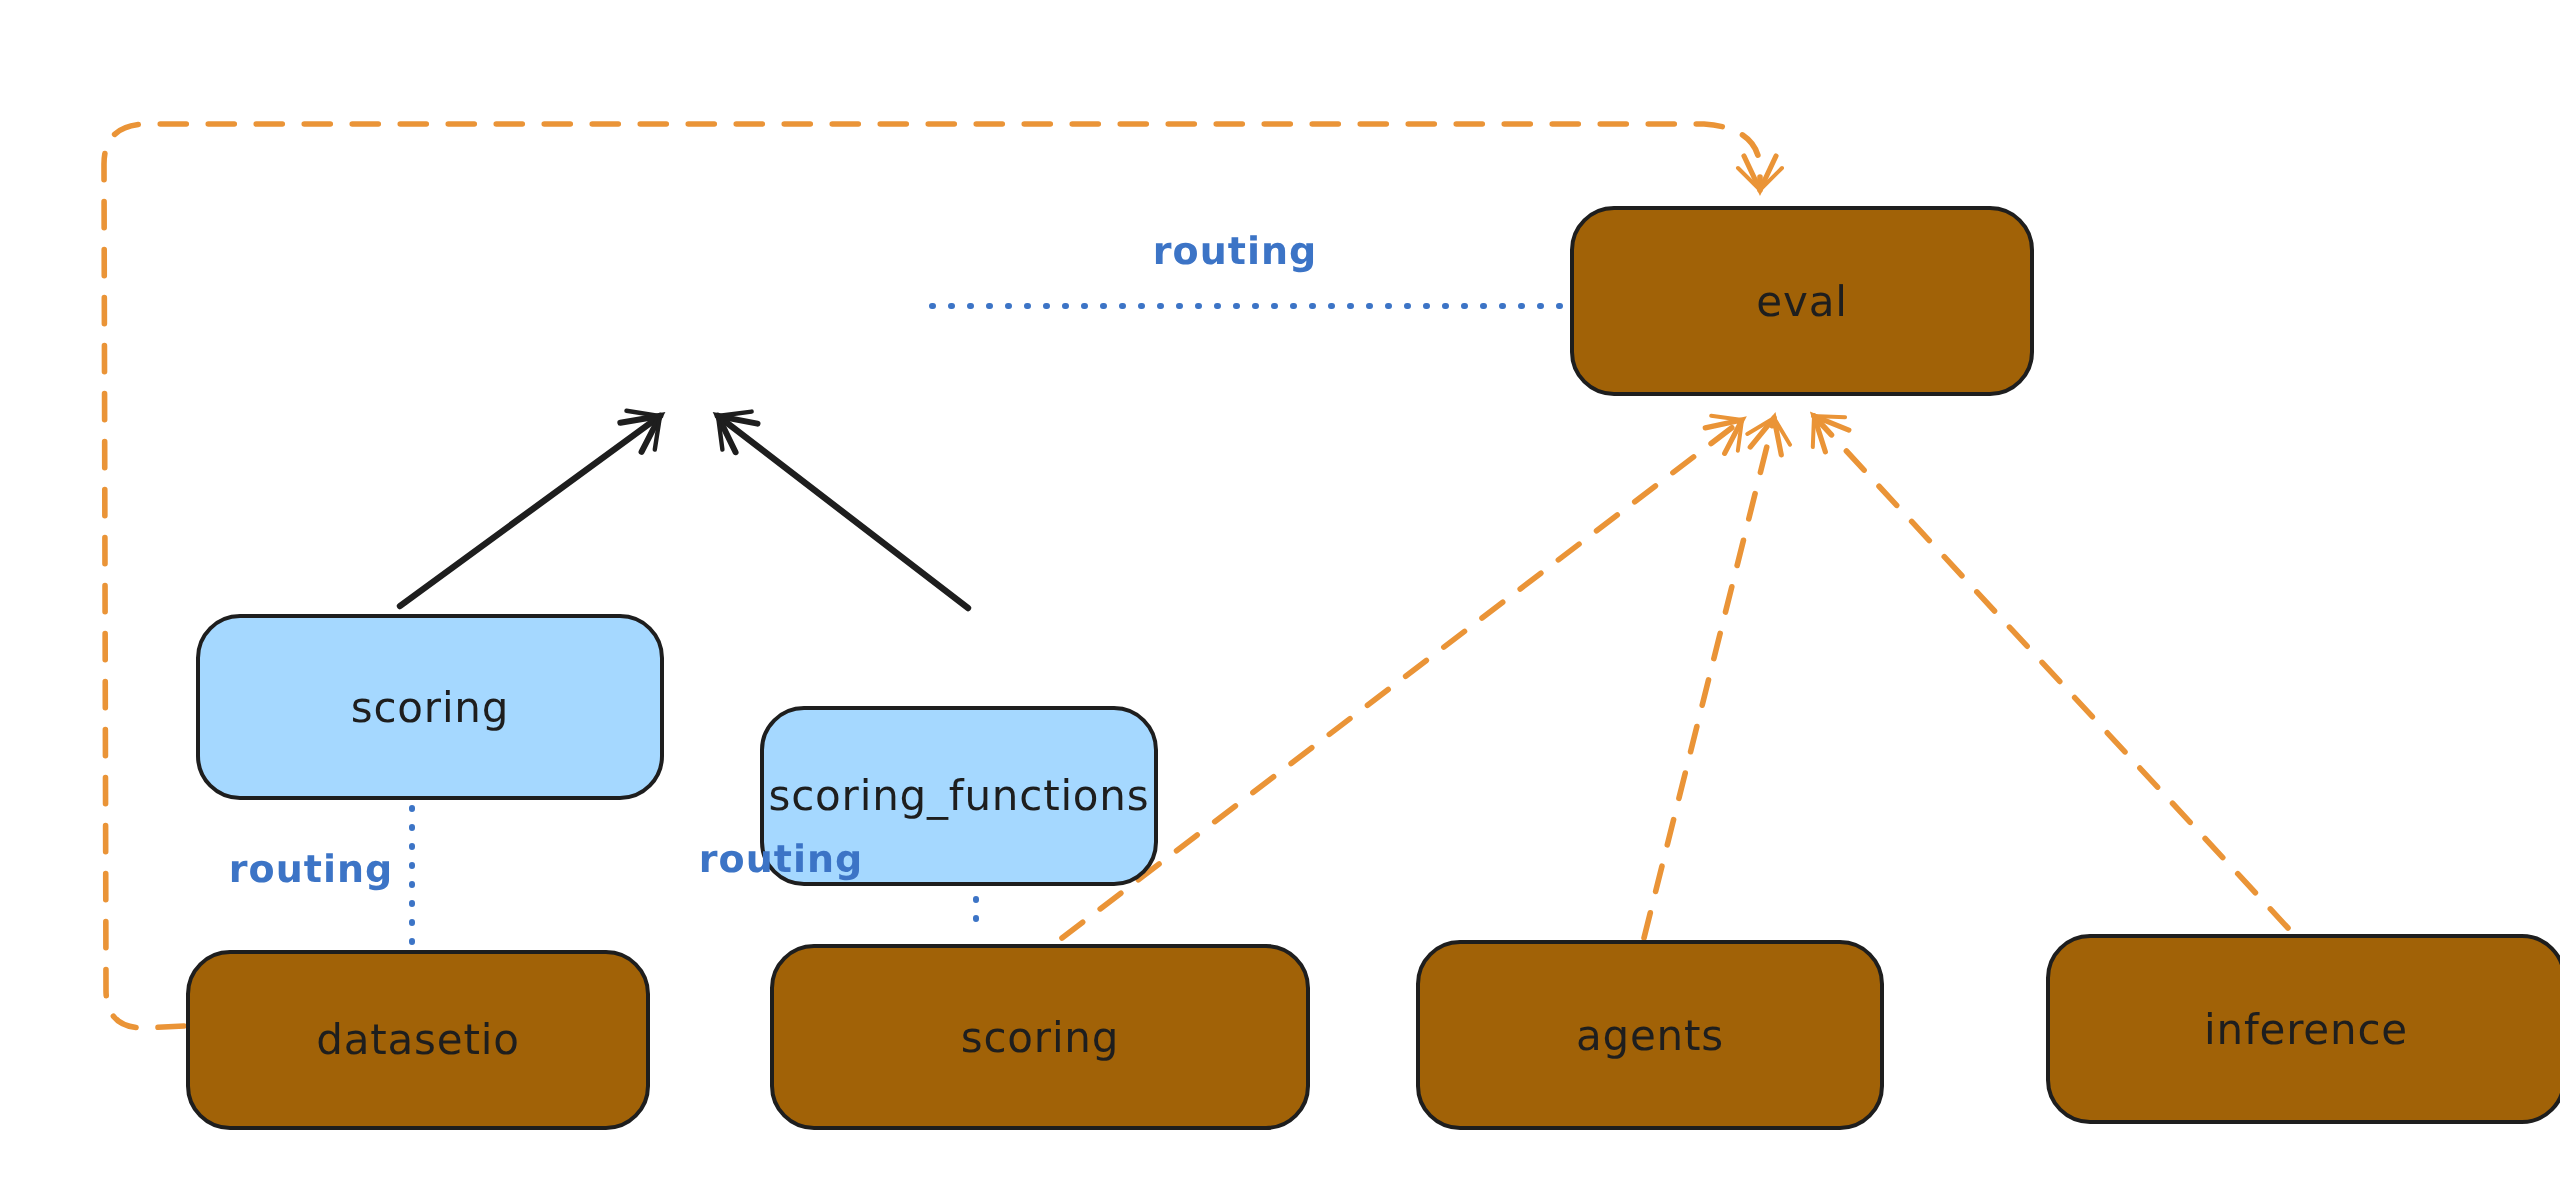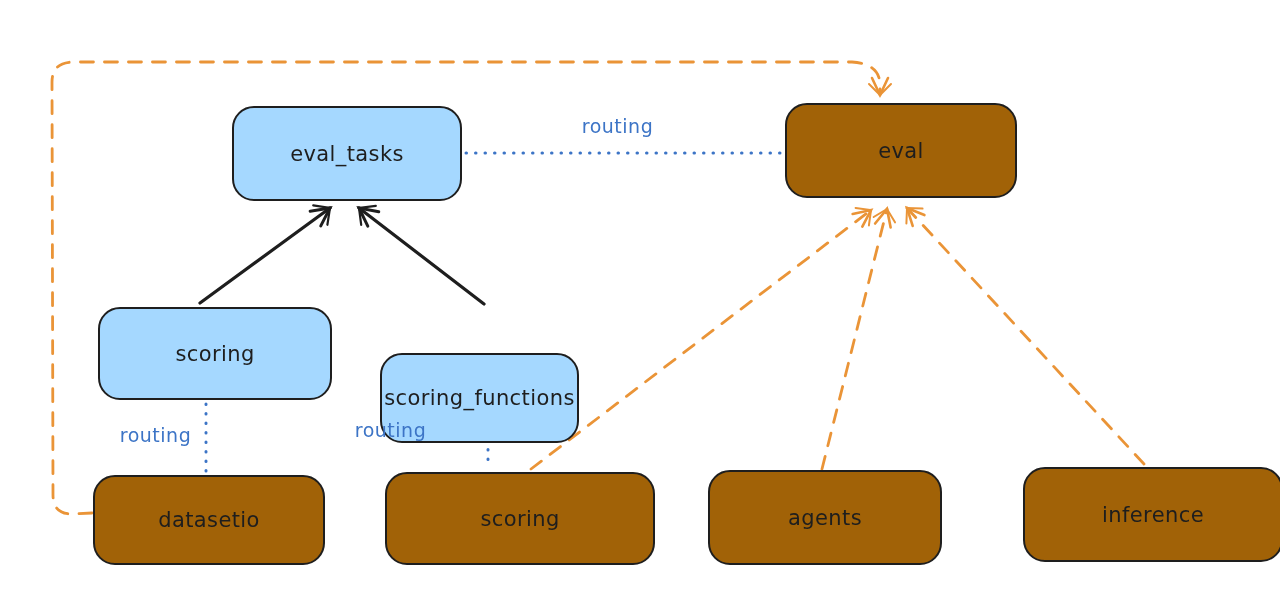--- a/index.html
+++ b/index.html
@@ -31,21 +31,21 @@
   .node-label {
     font-size: 21px;
     color: #1e1e1e;
     letter-spacing: 0.4px;
     white-space: nowrap;
   }
   .edge-label {
     position: absolute;
     color: #3c74c6;
     font-size: 19px;
-    font-weight: 400;
+    font-weight: 700;
     letter-spacing: 0.5px;
     text-align: center;
     white-space: nowrap;
   }
 </style>
 </head>
 <body>
 
 <div class="canvas">
 
@@ -68,23 +68,20 @@
     <path d="M 206 404 L 206 472" fill="none" stroke="#3c74c6" stroke-width="3" stroke-linecap="round" stroke-dasharray="0.5 9"></path>
     <path d="M 488 402 L 488 468" fill="none" stroke="#3c74c6" stroke-width="3" stroke-linecap="round" stroke-dasharray="0.5 9"></path>
 
     <path d="M 92 513 L 72 514 Q 53 514 53 495 L 52 82 Q 52 62 74 62 L 852 62 Q 880 64 880 85 L 880 95" fill="none" stroke="#ea9437" stroke-width="2.8" stroke-linecap="round" stroke-dasharray="13 11" marker-end="url(#arrow-orange)"></path>
 
     <path d="M 531 469 L 871 210" fill="none" stroke="#ea9437" stroke-width="2.8" stroke-linecap="round" stroke-dasharray="13 11" marker-end="url(#arrow-orange)"></path>
     <path d="M 822 469 L 887 209" fill="none" stroke="#ea9437" stroke-width="2.8" stroke-linecap="round" stroke-dasharray="13 11" marker-end="url(#arrow-orange)"></path>
     <path d="M 1144 464 L 907 208" fill="none" stroke="#ea9437" stroke-width="2.8" stroke-linecap="round" stroke-dasharray="13 11" marker-end="url(#arrow-orange)"></path>
   </svg>
 
-  <div class="node blue" style="left:232px; top:106px; width:230px; height:95px;">
-    <span class="node-label">eval_tasks</span>
-  </div>
 
   <div class="node green" style="left:785px; top:103px; width:232px; height:95px;">
     <span class="node-label">eval</span>
   </div>
 
   <div class="node blue" style="left:98px; top:307px; width:234px; height:93px;">
     <span class="node-label">scoring</span>
   </div>
 
   <div class="node blue" style="left:380px; top:308px; width:199px; height:90px;margin-top:45px;">

